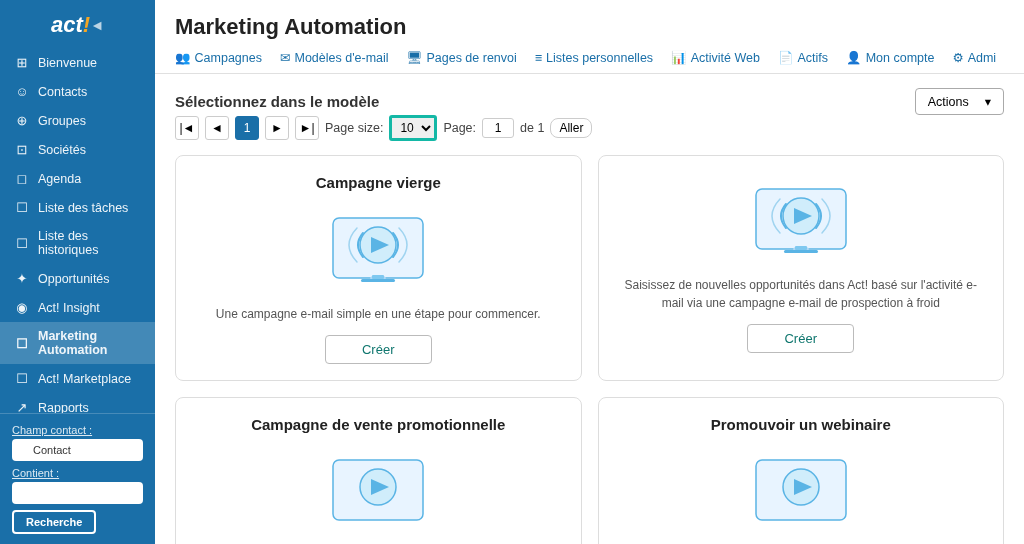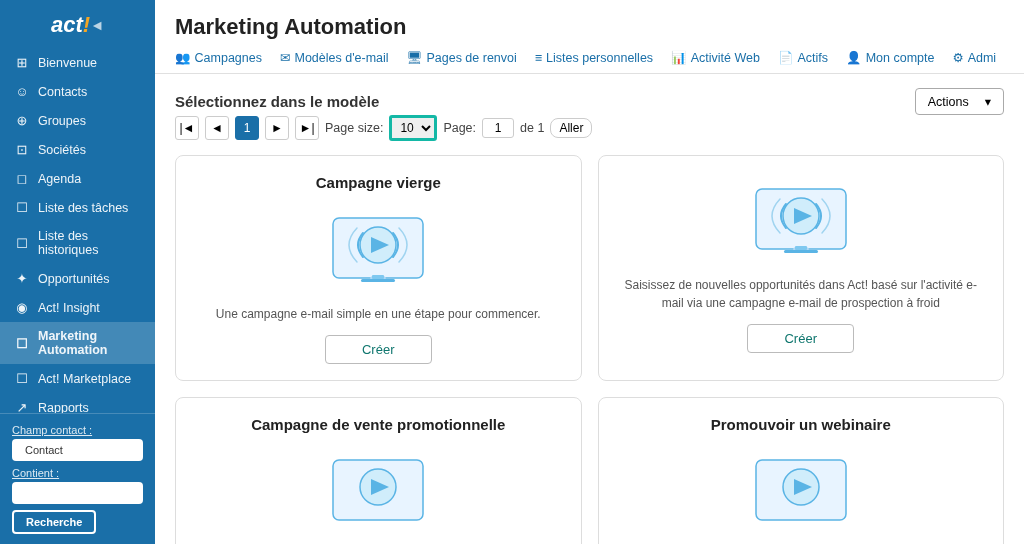--- a/index.html
+++ b/index.html
@@ -45,21 +45,21 @@
     .sidebar-icon { font-size: 13px; min-width: 16px; text-align: center; }
     .sidebar-bottom {
       border-top: 1px solid rgba(255,255,255,0.2);
       padding: 10px 12px;
       font-size: 11px;
       color: rgba(255,255,255,0.85);
     }
     .sidebar-bottom label { display: block; margin-bottom: 3px; font-size: 11px; text-decoration: underline; }
     .sidebar-select {
       width: 100%;
-      padding: 4px 12px;
+      padding: 4px 20px;
       border-radius: 4px;
       border: 1px solid rgba(255,255,255,0.4);
       background: white;
       color: #333;
       font-size: 11px;
       margin-bottom: 6px;
       appearance: none;
     }
     .sidebar-input {
       width: 100%;

